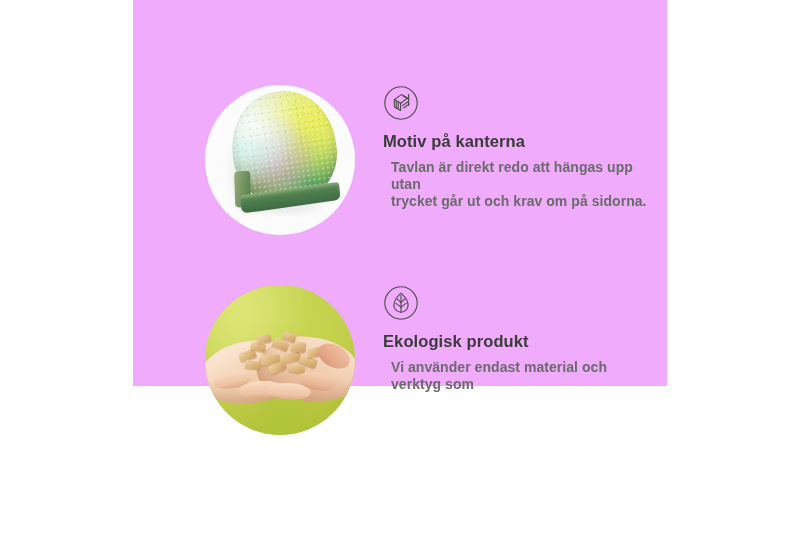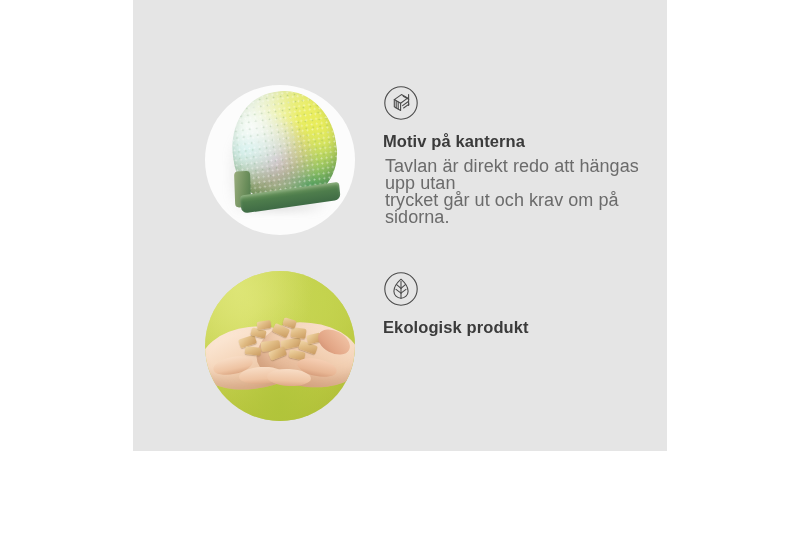--- a/index.html
+++ b/index.html
@@ -20,31 +20,31 @@
     height: 533px;
     background: #ffffff;
   }
 
   
   #panel {
     position: absolute;
     left: 133px;
     top: 0;
     width: 534px;
-    height: 451px;
-    background: #e5e5e5;
+    height: 386px;
+    background: #f0abfc;
   }
 
   .feature {
     position: absolute;
     left: 0;
     width: 534px;
   }
   #feature-1 { top: 85px; height: 170px; }
-  #feature-2 { top: 271px; height: 170px; }
+  #feature-2 { top: 285px; height: 170px; }
 
   
   .media {
     position: absolute;
     width: 150px;
     height: 150px;
     border-radius: 50%;
     overflow: hidden;
   }
   #media-1 {
@@ -211,25 +211,26 @@
 
   .feature-title {
     margin: 0 0 7px 0;
     font-size: 16.5px;
     line-height: 20px;
     font-weight: 700;
     color: #3b3b3b;
     letter-spacing: 0.1px;
   }
   .feature-body {
-    margin: 2px;
-    font-size: 18px;
+    margin: 8px;
+    font-size: 14px;
     line-height: 17px;
     color: #6b6b6b;
     letter-spacing: 0.05px;
+    font-weight: bold;
   }
   .feature-body span { display: block; }
 </style>
 </head>
 <body>
 
 <div id="stage">
 
   <div id="panel">
 
@@ -306,18 +307,19 @@
             <path d="M18 8.2 C22.9 12.6 25.1 17.0 25.1 20.3 C25.1 24.2 21.9 27.2 18 27.2 C14.1 27.2 10.9 24.2 10.9 20.3 C10.9 17.0 13.1 12.6 18 8.2 Z"></path>
             <path d="M18 10.6 L18 27.2"></path>
             <path d="M18 17.3 L13.6 13.6"></path>
             <path d="M18 17.3 L22.4 13.6"></path>
             <path d="M18 22.1 L13.0 18.4"></path>
             <path d="M18 22.1 L23.0 18.4"></path>
           </svg>
         </div>
         <h2 class="feature-title">Ekologisk produkt</h2>
         <p class="feature-body">
+          <span>Vi använder endast material och verktyg som</span>
         </p>
       </div>
     </div>
 
   </div>
 </div>
 
 </body></html>

